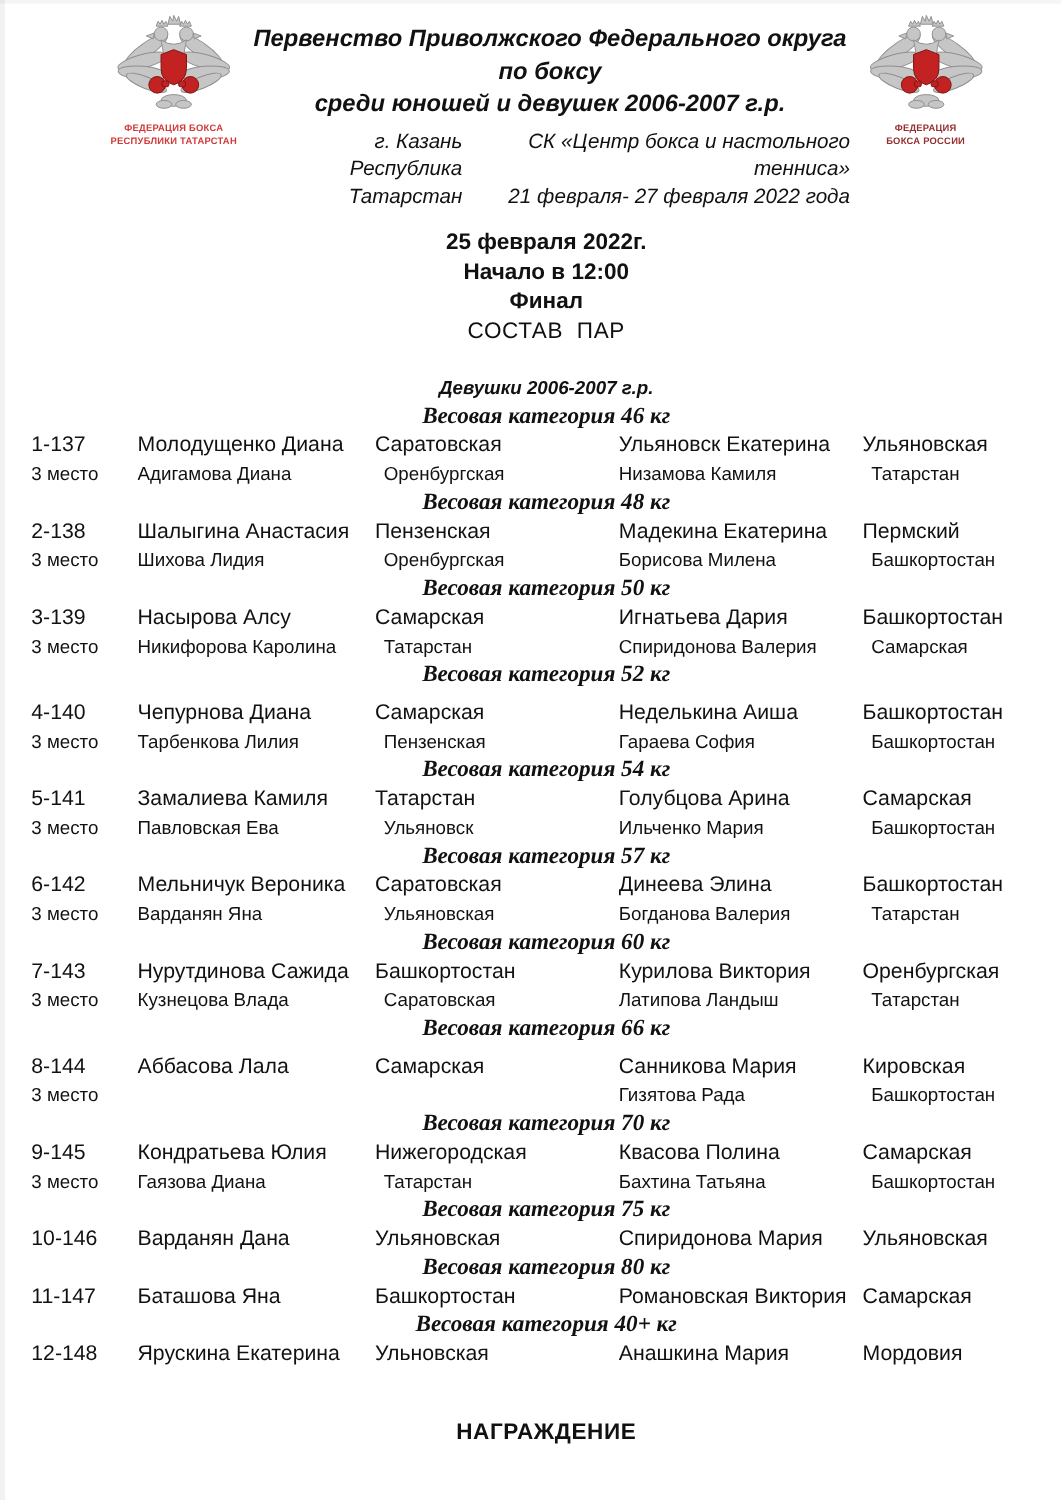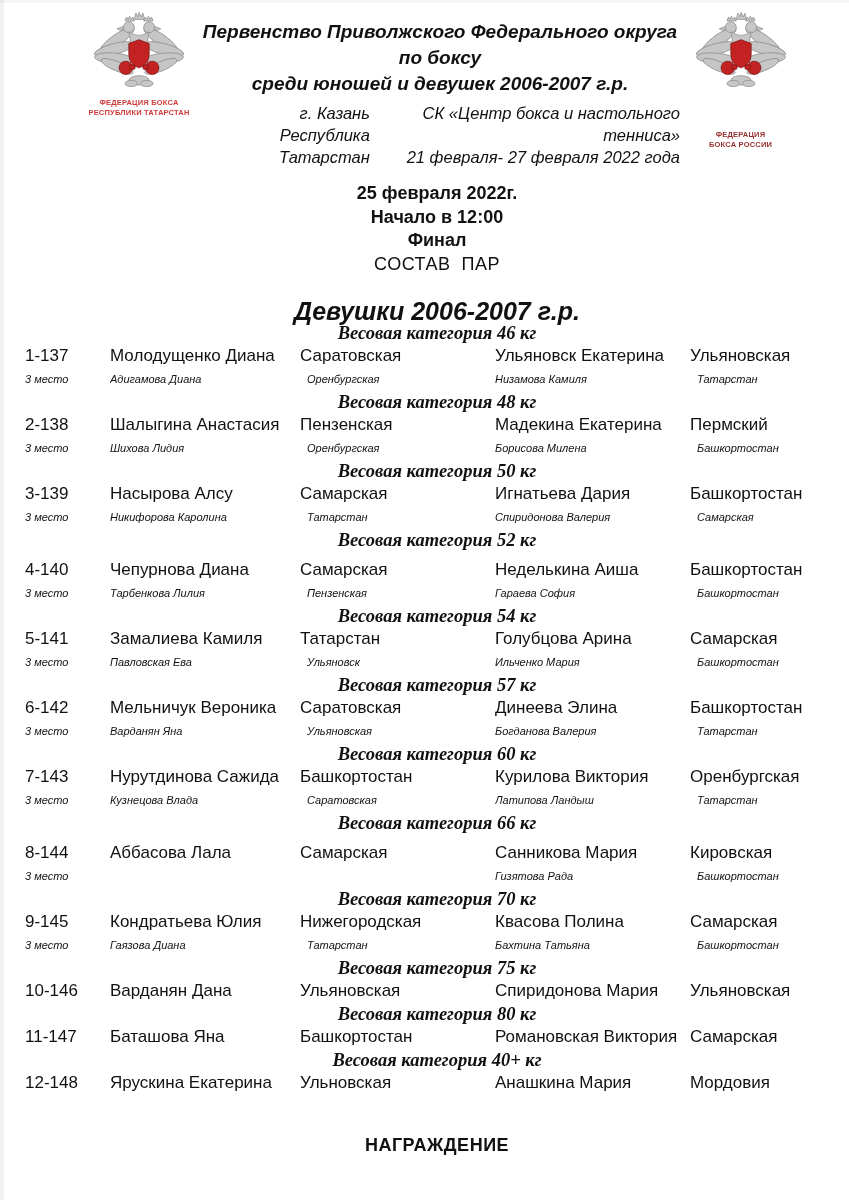--- a/index.html
+++ b/index.html
@@ -12,21 +12,21 @@
     font-family: "Liberation Sans", sans-serif;
     color: #111;
     overflow: hidden;
     box-sizing: border-box;
   }
 
   
   .header { display: flex; padding-top: 10px; }
   .emblem-block { display: flex; flex-direction: column; align-items: center; }
   .emblem-left  { width: 200px; box-sizing: border-box; padding-left: 78px; }
-  .emblem-right { width: 169px; box-sizing: border-box; padding-right: 48px; gap: 32px; }
+  .emblem-right { width: 169px; box-sizing: border-box; padding-right: 48px; }
   .emblem-caption {
     text-align: center; font-weight: bold; font-size: 7.5px;
     letter-spacing: 0.2px; line-height: 9.5px; margin-top: 2px; white-space: nowrap;
   }
   .caption-tat { color: #d03a3a; }
   .caption-rus { color: #963030; }
 
   .header-center { flex: 1; }
   .doc-title {
     text-align: center; font-weight: bold; font-style: italic;
@@ -41,32 +41,32 @@
   .meta-right { text-align: right; }
 
   
   .main { padding-left: 25px; padding-right: 0; }
   .event-info { text-align: center; margin-top: 14px; }
   .event-info .bold-line { font-weight: bold; font-size: 18px; line-height: 23.5px; }
   .pairs-title { font-size: 18px; line-height: 23.5px; white-space: pre; letter-spacing: 0.5px; }
 
   .group-title {
     text-align: center; font-weight: bold; font-style: italic;
-    font-size: 25px; line-height: 22px; margin-top: 24px;
+    font-size: 15px; line-height: 22px; margin-top: 24px;
   }
 
   
   .category {
     font-family: "Liberation Serif", serif;
     font-weight: bold; font-style: italic;
     text-align: center; font-size: 18.5px; line-height: 22px;
   }
   .row { display: grid; grid-template-columns: 85px 190px 195px 195px 1fr; }
   .row.final { font-size: 17px; line-height: 24px; }
-  .row.third { font-style: italic; font-size: 11px; line-height: 23px; }
+  .row.third { font-size: 15px; line-height: 23px; }
   .cell { overflow: hidden; white-space: nowrap; }
   .cell.num { padding-right: 16px; }
   .row.third .cell.c3, .row.third .cell.c5 { padding-left: 7px; }
   .section { margin: 0; }
   .section:nth-child(4) .row.final, .section:nth-child(8) .row.final { margin-top: 7px; }
 
   .awards {
     text-align: center; font-weight: bold; font-size: 18px;
     letter-spacing: 0.5px; margin-top: 40px;
   }

